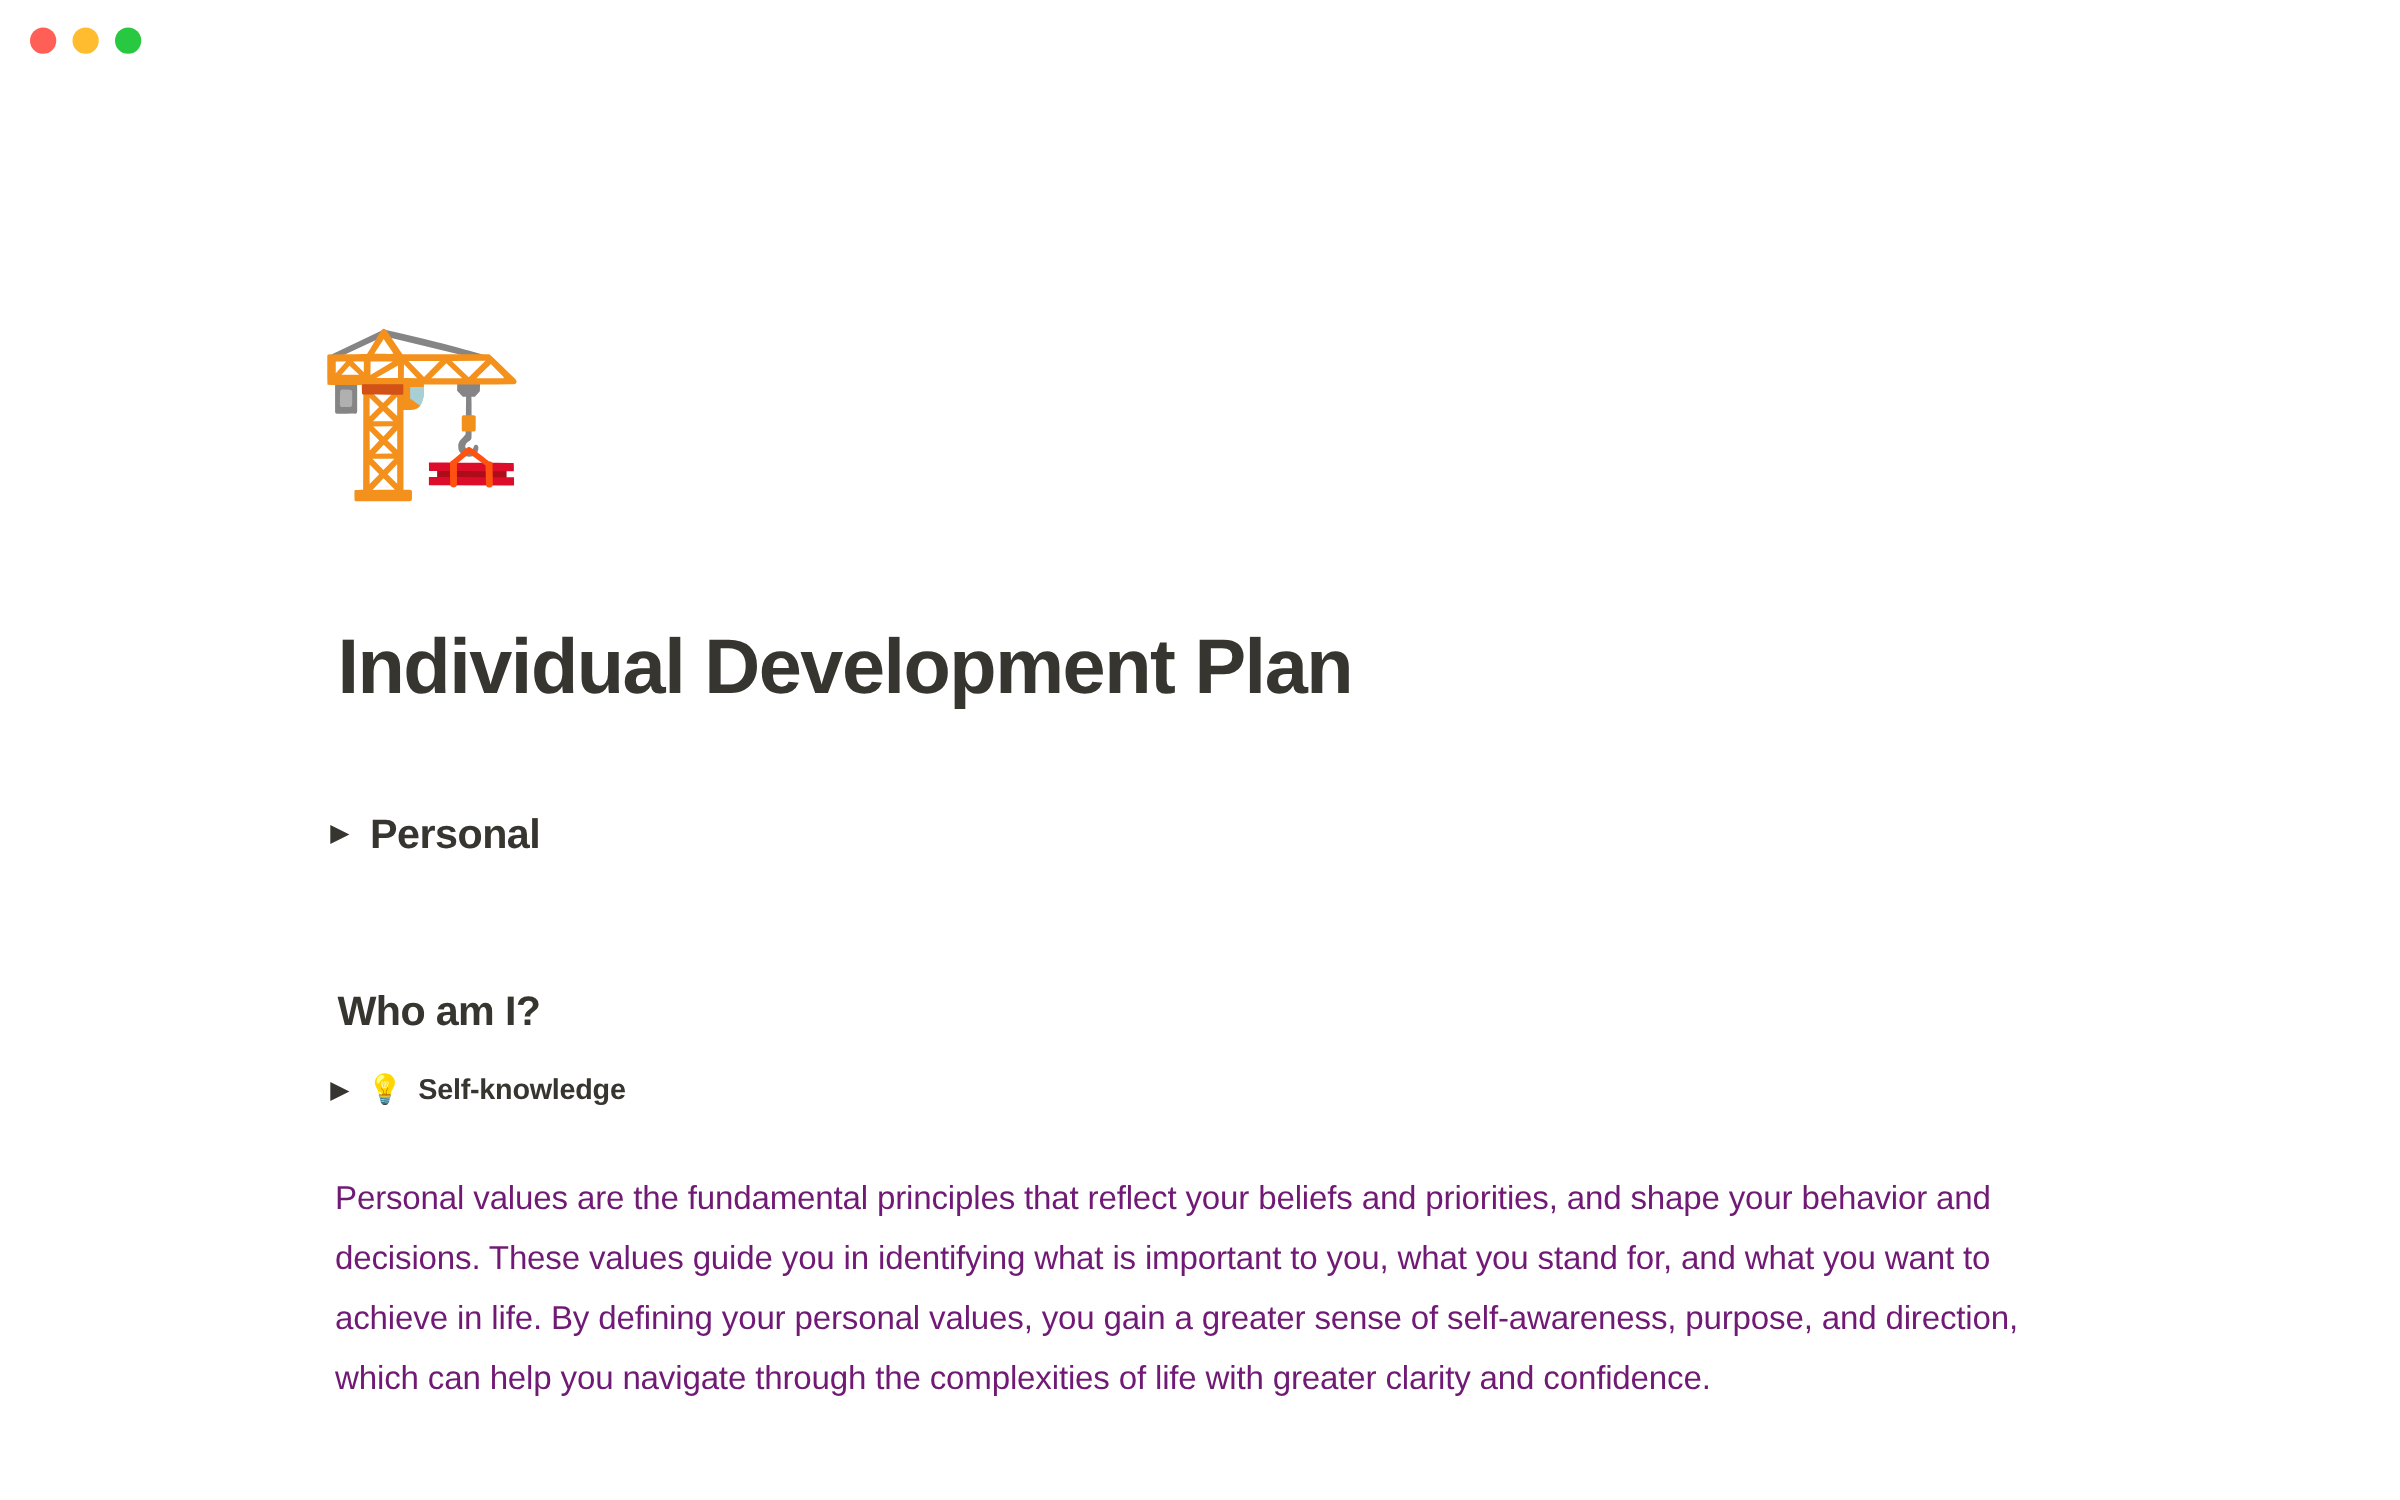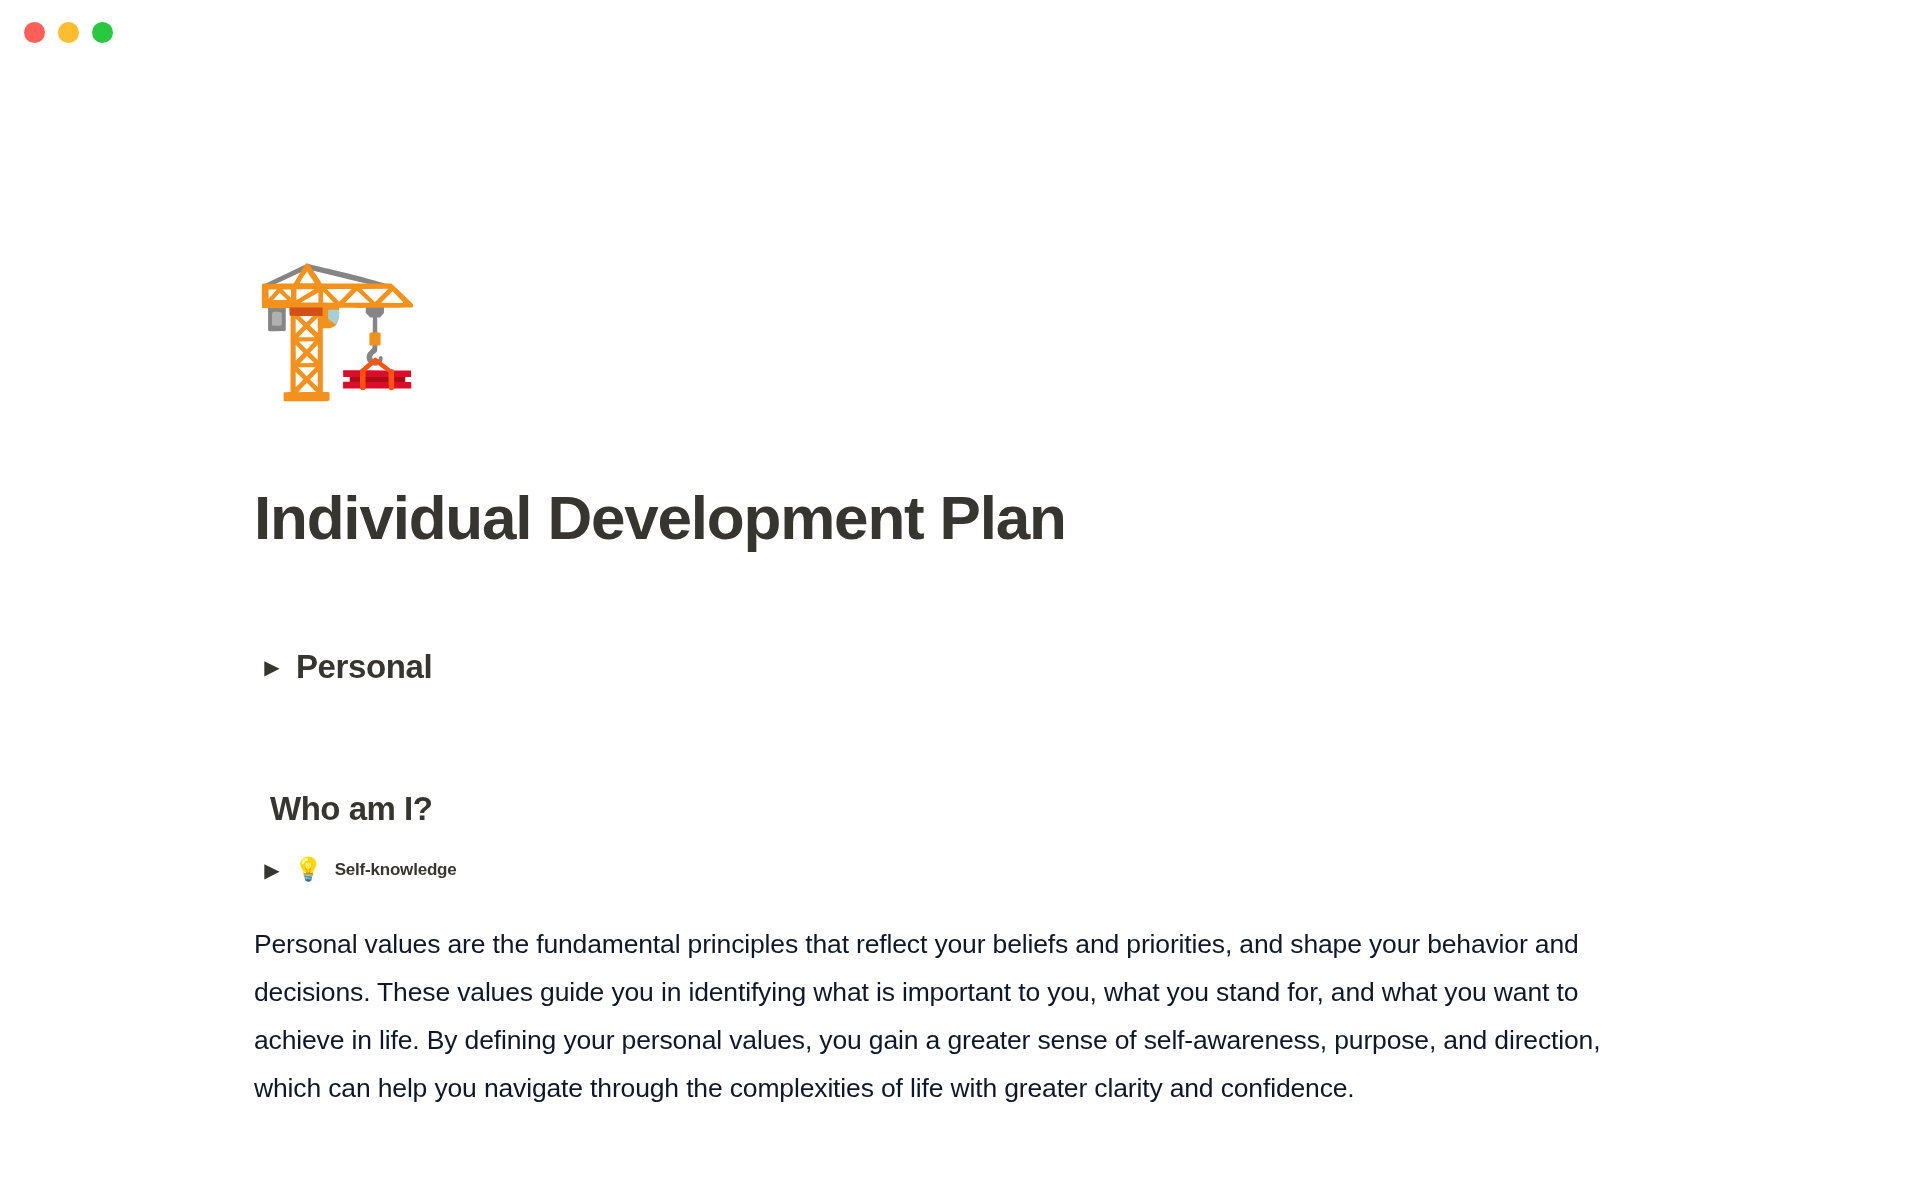--- a/index.html
+++ b/index.html
@@ -57,21 +57,21 @@
     height: 160px;
     line-height: 160px;
     font-size: 136px;
     user-select: none;
   }
 
   .page-title {
     position: absolute;
     top: 482px;
     left: 254px;
-    margin: 0;
+    margin: 16px;
     font-size: 62px;
     line-height: 1.15;
     font-weight: 700;
     letter-spacing: -1.2px;
     color: #37352f;
   }
 
   
   .toggle-row {
     position: absolute;
@@ -115,33 +115,33 @@
   #toggle-self-knowledge {
     top: 858px;
     left: 262px;
     gap: 12px;
   }
   #toggle-self-knowledge .emoji {
     font-size: 23px;
     line-height: 1;
   }
   #toggle-self-knowledge .toggle-label {
-    font-size: 17px;
+    font-size: 23px;
     letter-spacing: -0.2px;
   }
 
   .paragraph {
     position: absolute;
     top: 920px;
     left: 254px;
     width: 1420px;
-    margin: 0;
+    margin: 14px;
     font-size: 26.5px;
     line-height: 48px;
-    color: #0f172a;
+    color: #701a75;
     letter-spacing: -0.15px;
   }
 </style>
 </head>
 <body>
 
 <div class="window-chrome">
   <div class="traffic-lights">
     <span class="dot red"></span>
     <span class="dot yellow"></span>

